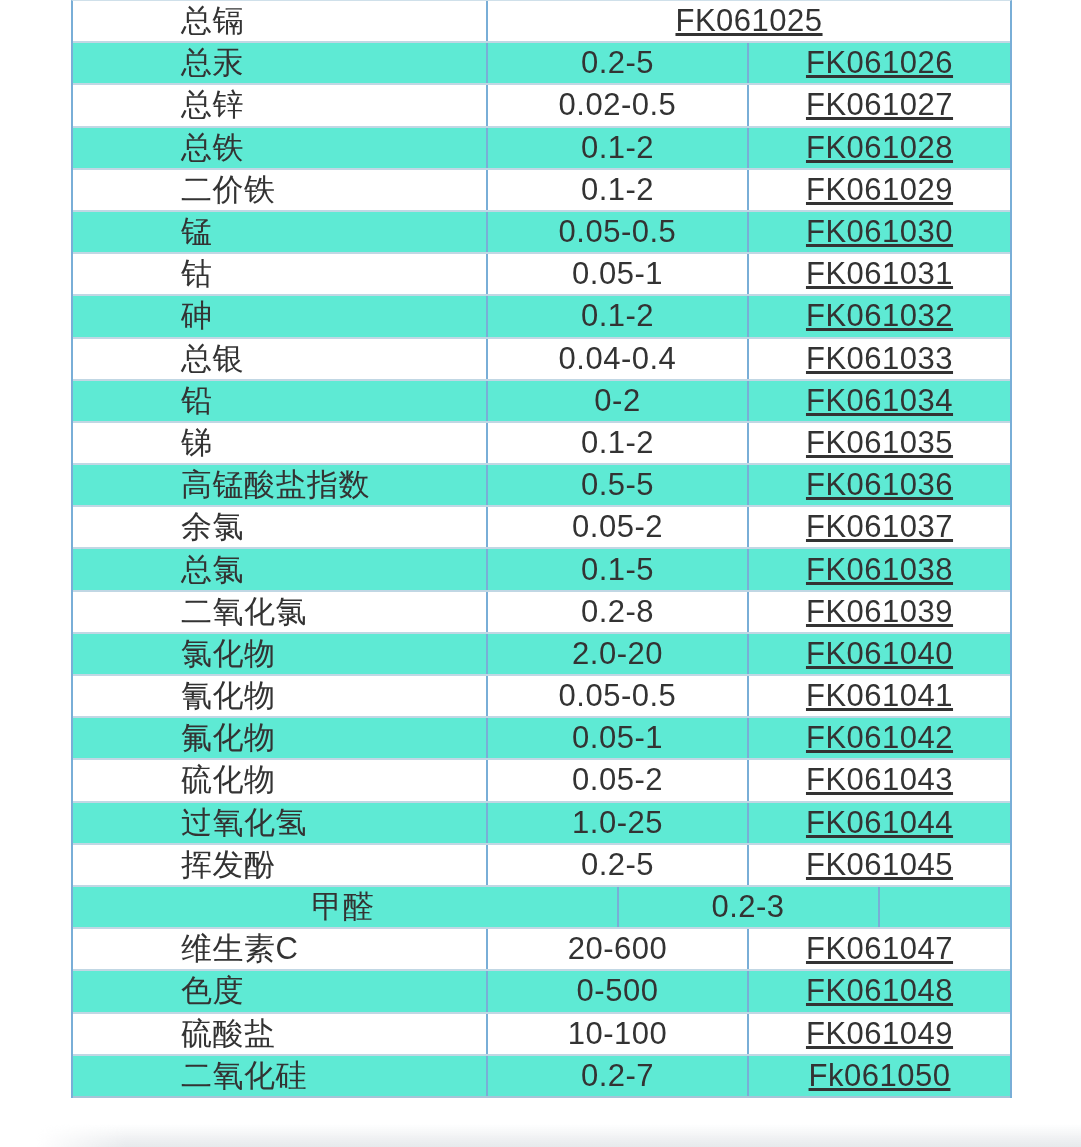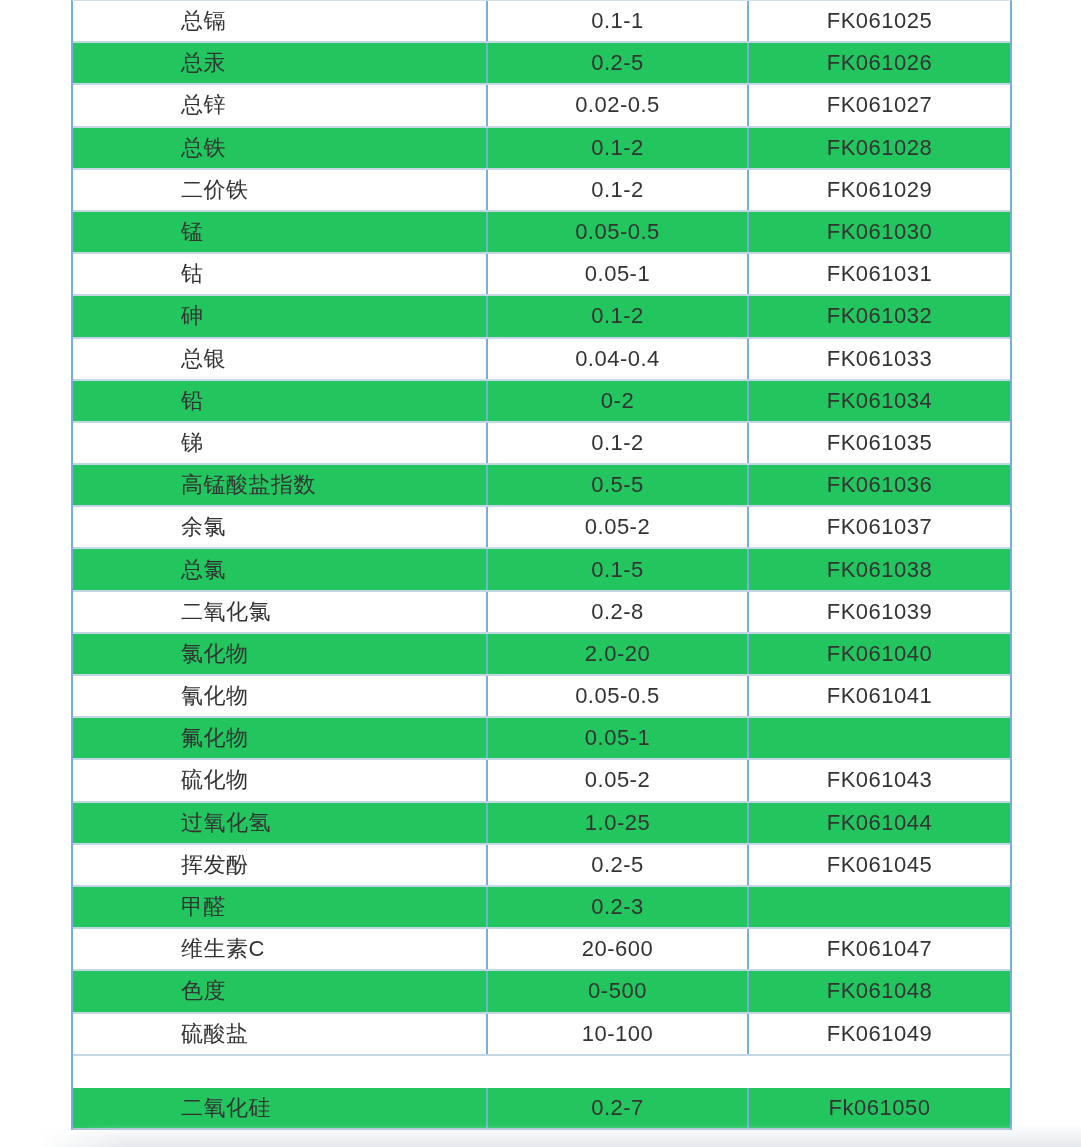--- a/index.html
+++ b/index.html
@@ -26,29 +26,29 @@
     border-top: 1px solid #cfe0ea;
   }
   .row {
     display: flex;
     align-items: stretch;
     height: 42.2px;
     box-sizing: border-box;
     border-bottom: 2px solid #c1d7e4;
     background: #ffffff;
     color: #333333;
-    font-size: 22px;
+    font-size: 31px;
     letter-spacing: 0.5px;
+    justify-content: center;
   }
   .row.alt {
-    background: #22c55e;
+    background: #5eead4;
   }
   .row:last-child {
     border-bottom: 2px solid #a6c4d7;
-    margin-top: 32px;
   }
   .cell {
     display: flex;
     align-items: center;
     box-sizing: border-box;
     overflow: hidden;
     white-space: nowrap;
   }
   .c-param {
     flex: 0 0 415px;
@@ -57,41 +57,41 @@
     justify-content: flex-start;
   }
   .c-range {
     flex: 0 0 261px;
     border-right: 2px solid #79aed7;
     justify-content: center;
   }
   .c-code {
     flex: 1 1 auto;
     justify-content: center;
+    text-decoration: underline;
   }
   .bottom-shadow-band {
     position: absolute;
     left: 36px;
     right: 0;
     top: 1124px;
     height: 23px;
     border-radius: 16px 0 0 0;
     background: linear-gradient(to bottom, rgba(234, 237, 239, 0) 0%, rgba(229, 232, 235, 0.95) 100%);
     -webkit-mask-image: linear-gradient(to right, transparent 0, #000 90px);
     mask-image: linear-gradient(to right, transparent 0, #000 90px);
   }
 </style>
 </head>
 <body>
 
 <div class="viewport">
   <div class="reagent-table">
       <div class="row">
         <div class="cell c-param">总镉</div>
-        <div class="cell c-range">0.1-1</div>
         <div class="cell c-code">FK061025</div>
       </div>
       <div class="row alt">
         <div class="cell c-param">总汞</div>
         <div class="cell c-range">0.2-5</div>
         <div class="cell c-code">FK061026</div>
       </div>
       <div class="row">
         <div class="cell c-param">总锌</div>
         <div class="cell c-range">0.02-0.5</div>
@@ -163,20 +163,21 @@
         <div class="cell c-code">FK061040</div>
       </div>
       <div class="row">
         <div class="cell c-param">氰化物</div>
         <div class="cell c-range">0.05-0.5</div>
         <div class="cell c-code">FK061041</div>
       </div>
       <div class="row alt">
         <div class="cell c-param">氟化物</div>
         <div class="cell c-range">0.05-1</div>
+        <div class="cell c-code">FK061042</div>
       </div>
       <div class="row">
         <div class="cell c-param">硫化物</div>
         <div class="cell c-range">0.05-2</div>
         <div class="cell c-code">FK061043</div>
       </div>
       <div class="row alt">
         <div class="cell c-param">过氧化氢</div>
         <div class="cell c-range">1.0-25</div>
         <div class="cell c-code">FK061044</div>

